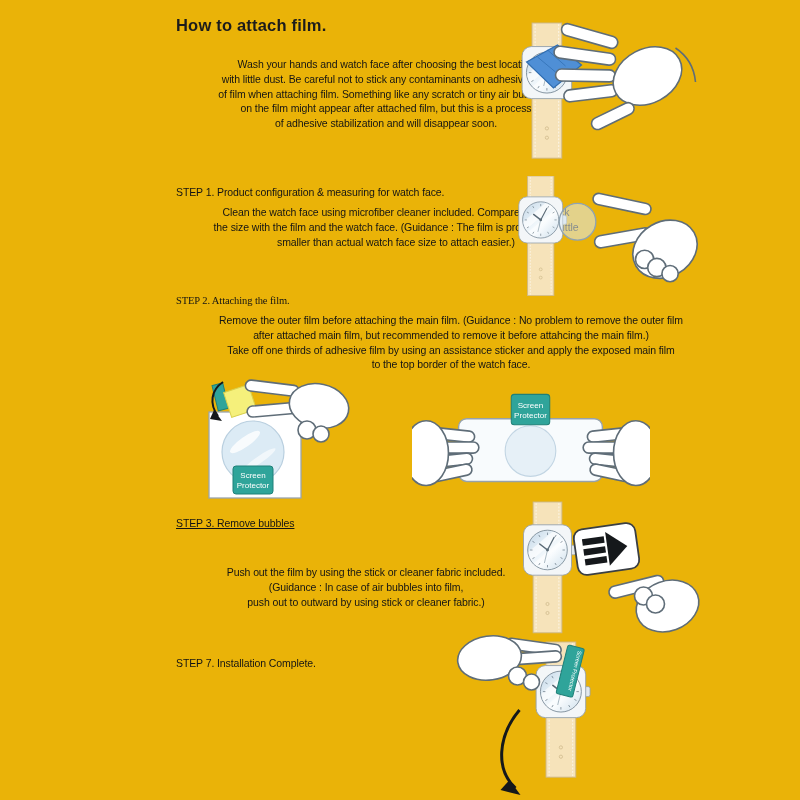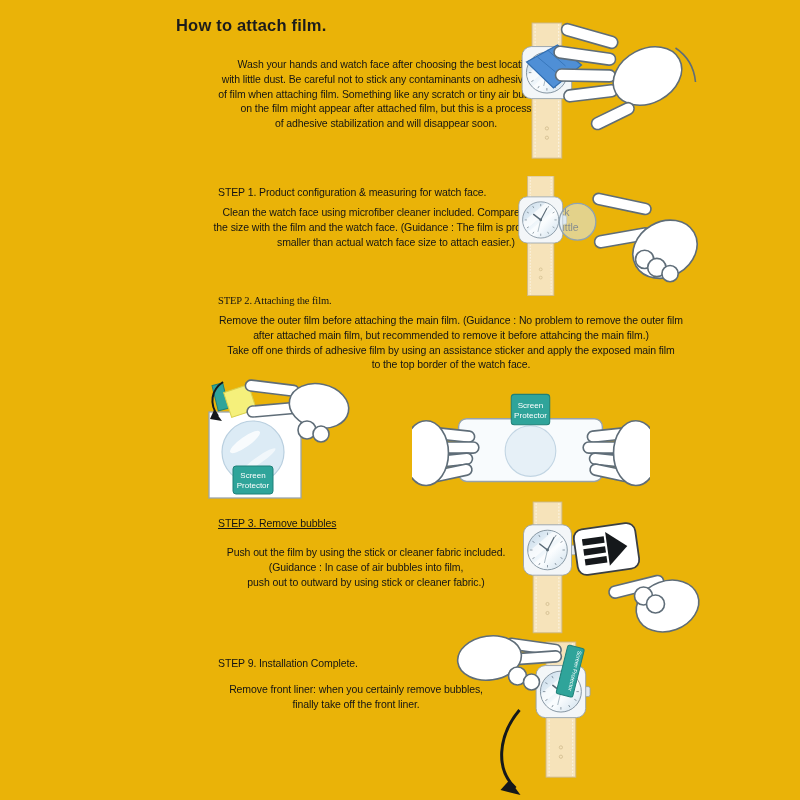--- a/index.html
+++ b/index.html
@@ -1,21 +1,21 @@
 <!DOCTYPE html>
 <html><head>
 <meta charset="utf-8">
 <style>
   * { margin:0; padding:0; box-sizing:border-box; }
   html,body { background:#ffffff; }
   body { width:800px; height:800px; font-family:"Liberation Sans", sans-serif; }
   .page { position:relative; width:800px; height:800px; background:#eab308; overflow:hidden; }
   .title { position:absolute; left:176px; top:16px; font-size:16.5px; color:#1c1c1c; letter-spacing:0.2px; }
   .para { position:absolute; font-size:10.5px; line-height:14.8px; color:#141414; white-space:pre-line; letter-spacing:-0.1px;text-align:center; }
-  .step-heading { position:absolute; font-size:10.5px; color:#141414; letter-spacing:-0.1px;margin-left:42px; }
+  .step-heading { position:absolute; font-size:10.5px; color:#141414; letter-spacing:-0.1px; }
   .illo { position:absolute; display:block; }
   .hand { fill:#ffffff; stroke:#5f6d78; stroke-width:1.6; stroke-linejoin:round; }
   .badge-text { fill:#ffffff; font-size:8px; text-anchor:middle; font-family:"Liberation Sans", sans-serif; }
   .tab-text { fill:#ffffff; font-size:5.5px; font-family:"Liberation Sans", sans-serif; }
   .line-art { fill:none; stroke:#15181b; }
 </style>
 </head>
 <body>
 
 <div class="page">
@@ -167,21 +167,21 @@
     <g class="hand">
       <rect x="173" y="48" width="46" height="11" rx="5.5" transform="rotate(-6 219 54)"></rect>
       <rect x="169" y="63" width="48" height="11" rx="5.5"></rect>
       <rect x="175" y="78" width="44" height="11" rx="5.5" transform="rotate(6 219 84)"></rect>
       <rect x="175" y="92" width="40" height="11" rx="5.5" transform="rotate(12 215 98)"></rect>
       <ellipse cx="221" cy="74" rx="22" ry="32"></ellipse>
     </g>
   </svg>
 
   <div class="step-heading" style="left:176px; top:517px;text-decoration:underline;">STEP 3.  Remove bubbles</div>
-  <p class="para" style="left:176px; top:545px; width:380px;">Push out the film by using the stick or cleaner fabric included.
+  <p class="para" style="left:176px; top:565px; width:380px;">Push out the film by using the stick or cleaner fabric included.
 (Guidance : In case of air bubbles into film,
 push out to outward by using stick or cleaner fabric.)</p>
 
   <svg class="illo" viewBox="0 0 215 142" style="left:488px; top:498px; width:218px; height:142px;">
     <use href="#watch" transform="translate(16,4) scale(0.60)"></use>
     <g transform="rotate(-8 117 51)">
       <rect x="86" y="28" width="62" height="46" rx="9" fill="#ffffff" stroke="#3a3f44" stroke-width="1.8"></rect>
       <g fill="#15181b">
         <rect x="94" y="38" width="22" height="6.5"></rect>
         <rect x="94" y="48" width="22" height="6.5"></rect>
@@ -190,23 +190,21 @@
       </g>
     </g>
     <g class="hand">
       <rect x="118" y="76" width="56" height="12" rx="6" transform="rotate(-14 174 82)"></rect>
       <ellipse cx="178" cy="108" rx="32" ry="25" transform="rotate(-20 178 108)"></ellipse>
       <circle cx="154" cy="98" r="9"></circle>
       <circle cx="166" cy="106" r="9"></circle>
     </g>
   </svg>
 
-  <div class="step-heading" style="left:176px; top:657px;">STEP 9.  Installation Complete.</div>
-  <p class="para" style="left:176px; top:682px; width:360px;">Remove front liner: when you certainly remove bubbles,
-finally take off the front liner.</p>
+  <div class="step-heading" style="left:176px; top:657px;">STEP 7.  Installation Complete.</div>
 
   <svg class="illo" viewBox="0 0 225 170" style="left:452px; top:632px; width:228px; height:170px;">
     <use href="#watch" transform="translate(64,10) scale(0.62)"></use>
     <g transform="rotate(14 116 40)">
       <rect x="108" y="14" width="17" height="50" rx="2" fill="#2fa49a" stroke="#1f8078"></rect>
       <text class="tab-text" transform="translate(119,17) rotate(90)">Screen Protector</text>
     </g>
     <g class="hand">
       <rect x="52" y="6" width="56" height="11" rx="5.5" transform="rotate(8 56 12)"></rect>
       <rect x="54" y="22" width="54" height="11" rx="5.5" transform="rotate(-4 58 28)"></rect>

